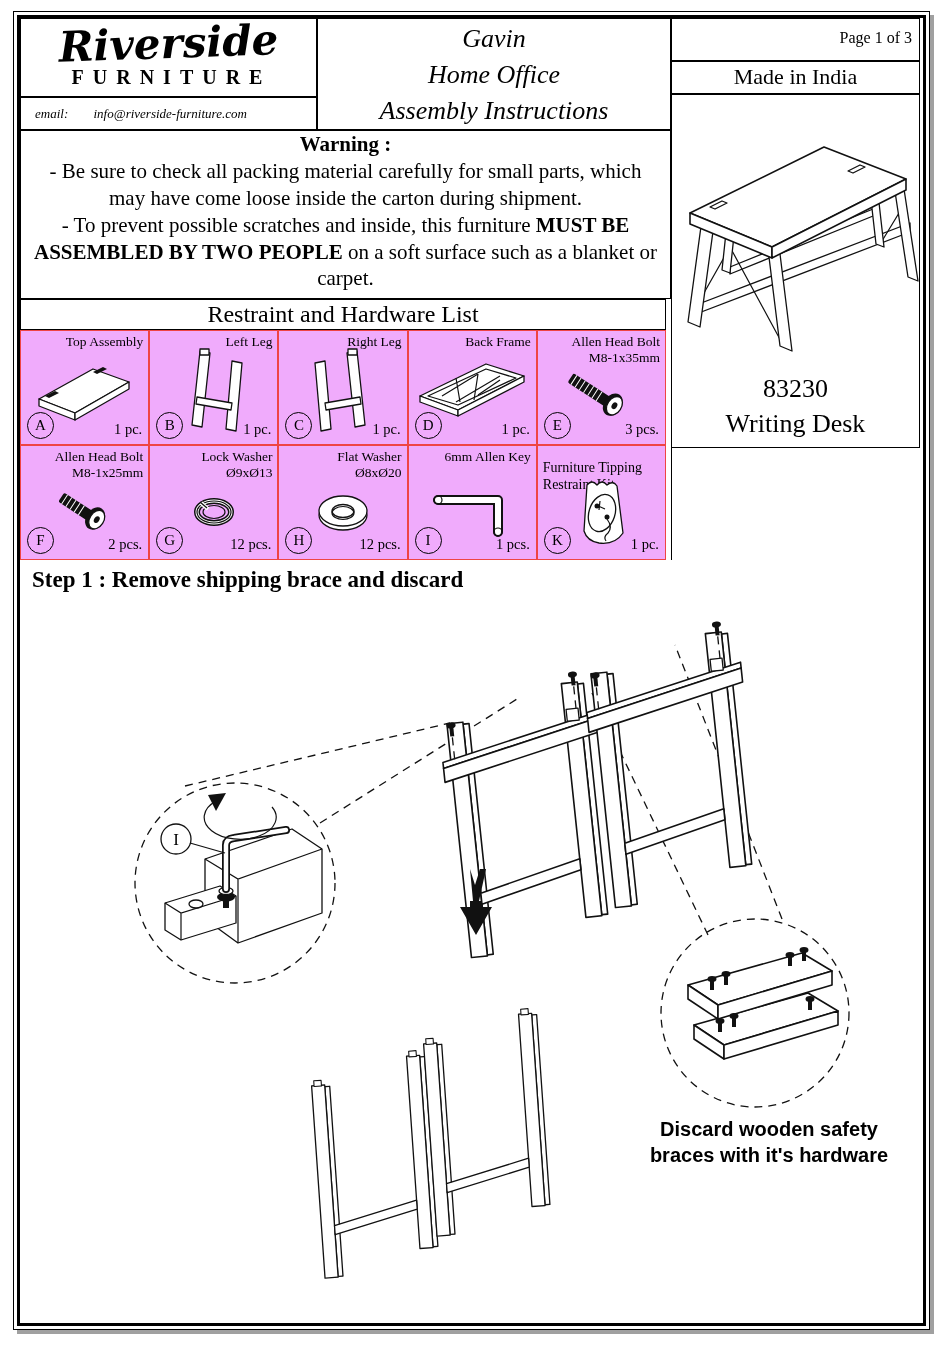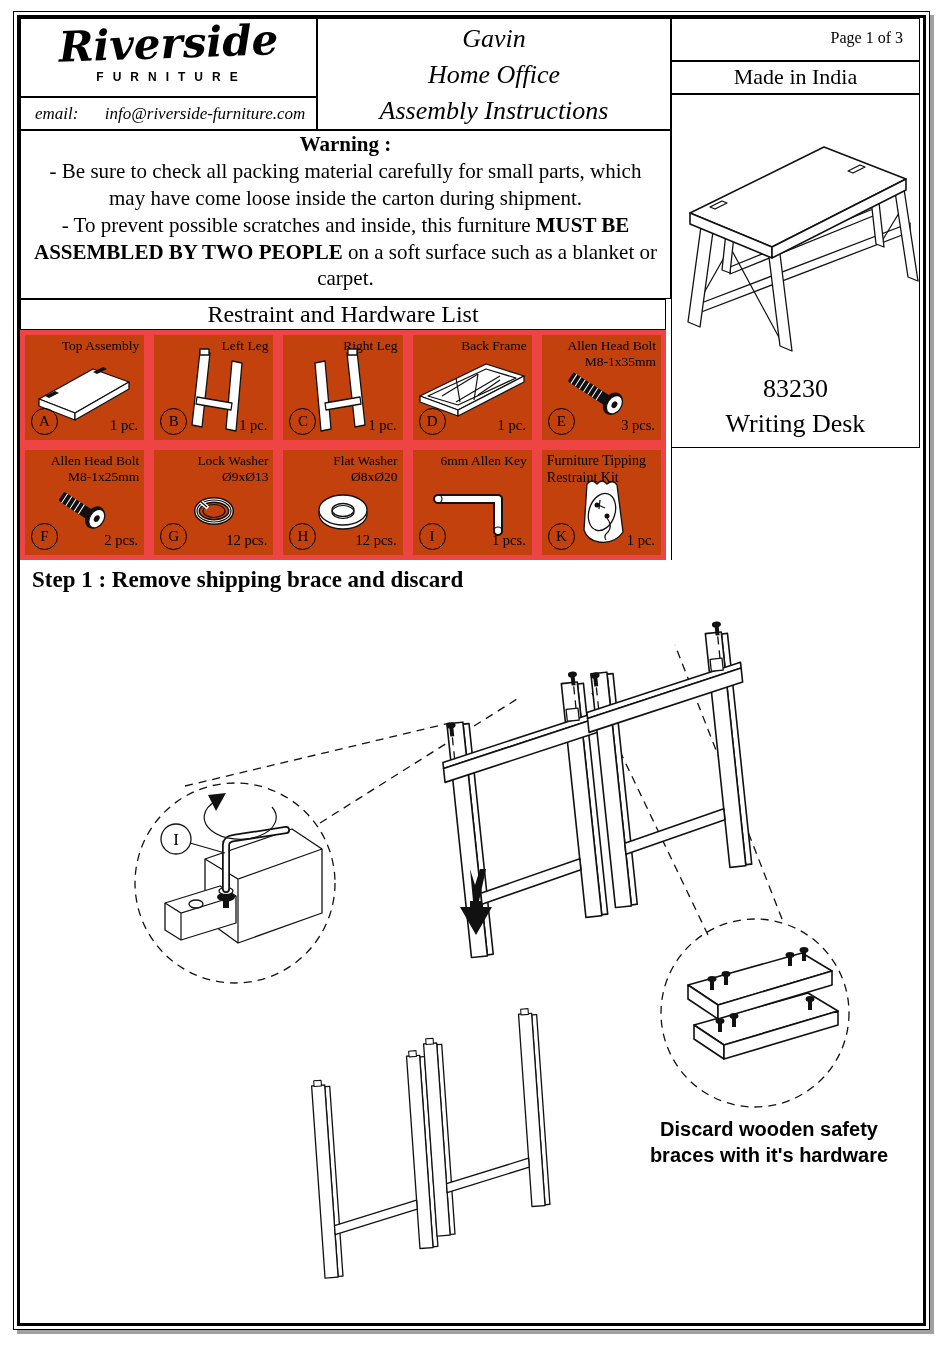--- a/index.html
+++ b/index.html
@@ -5,48 +5,48 @@
   html,body{margin:0;padding:0;width:950px;height:1345px;background:#ffffff;
     font-family:"Liberation Serif", serif;color:#000;}
   .sheet-outer{position:absolute;left:13px;top:11px;width:915px;height:1317px;
     border:1px solid #000;box-shadow:4px 4px 0 #a0a0a0;background:#fff;}
   .frame{position:absolute;left:3px;top:3px;right:3px;bottom:3px;border:3px solid #000;}
   .box{position:absolute;border:1px solid #000;box-sizing:border-box;background:#fff;}
   
   .logo-box{left:0;top:0;width:297px;height:79px;text-align:center;}
   .brand-name{font-family:"DejaVu Serif", serif;font-style:italic;font-weight:bold;
     font-size:42px;line-height:46px;margin-top:2px;transform:rotate(-2deg);}
-  .brand-sub{font-family:Liberation Sans, sans-serif;font-weight:bold;font-size:12px;
+  .brand-sub{font-family:Liberation Serif, serif;font-weight:bold;font-size:20px;
     letter-spacing:9px;line-height:20px;margin-left:6px;}
-  .email-box{left:0;top:79px;width:297px;height:33px;font-style:italic;font-size:17px;
+  .email-box{left:0;top:79px;width:297px;height:33px;font-style:italic;font-size:13px;
     line-height:31px;padding-left:14px;}
   .email-box .addr{margin-left:22px;}
   .title-box{left:297px;top:0;width:354px;height:112px;text-align:center;
     font-style:italic;font-size:26px;line-height:36px;padding-top:2px;}
   .page-box{left:651px;top:0;width:249px;height:43px;font-size:16px;
-    text-align:right;padding:10px 16px 0 0;}
+    text-align:right;padding:10px 7px 0 0;}
   .made-box{left:651px;top:43px;width:249px;height:33px;text-align:center;
     font-size:22px;line-height:30px;}
   .product-box{left:651px;top:76px;width:249px;height:354px;}
   .product-label{position:absolute;left:0;bottom:6px;width:100%;text-align:center;
     font-size:26px;line-height:35px;}
   .right-strip{left:651px;top:430px;width:249px;height:112px;border:none;
     border-left:1px solid #000;position:absolute;box-sizing:border-box;}
   
   .warning-box{left:0;top:112px;width:651px;height:169px;padding:0 13px;
     font-size:21px;line-height:1.28;text-align:center;}
   .warning-title{font-weight:bold;}
   
   .comp-title{left:0;top:281px;width:646px;height:31px;text-align:center;
     font-size:24px;line-height:29px;}
   .comp-table{left:0;top:312px;width:646px;height:230px;border:none;
     display:grid;grid-template-columns:repeat(5,1fr);grid-template-rows:1fr 1fr;position:absolute;}
-  .hw-cell{position:relative;border:5px solid #ef4444;box-sizing:border-box;background:#c2410c;}
+  .hw-cell{position:relative;border:1px solid #ef4444;box-sizing:border-box;background:#f0abfc;}
   .hw-name{position:absolute;top:3px;right:5px;text-align:right;font-size:13.5px;line-height:1.2;}
-  .hw-name.kname{right:auto;left:5px;text-align:left;font-size:14px;}
+  .hw-name.kname{right:auto;left:5px;text-align:left;font-size:14px;margin-top:11px;}
   .hw-letter{position:absolute;left:6px;bottom:5px;width:25px;height:25px;
     border:1.5px solid #000;border-radius:50%;text-align:center;line-height:25px;font-size:15px;}
   .hw-qty{position:absolute;right:6px;bottom:6px;font-size:14.5px;}
   .hw-icon{position:absolute;left:50%;top:52%;transform:translate(-50%,-50%);}
   .lowicon{top:58%;}
   
   .step-title{left:12px;top:549px;width:640px;height:32px;border:none;
     font-weight:bold;font-size:23px;position:absolute;}
   .illu{left:0;top:583px;width:899px;height:703px;border:none;position:absolute;}
   .note{position:absolute;left:612px;top:515px;width:274px;text-align:center;

